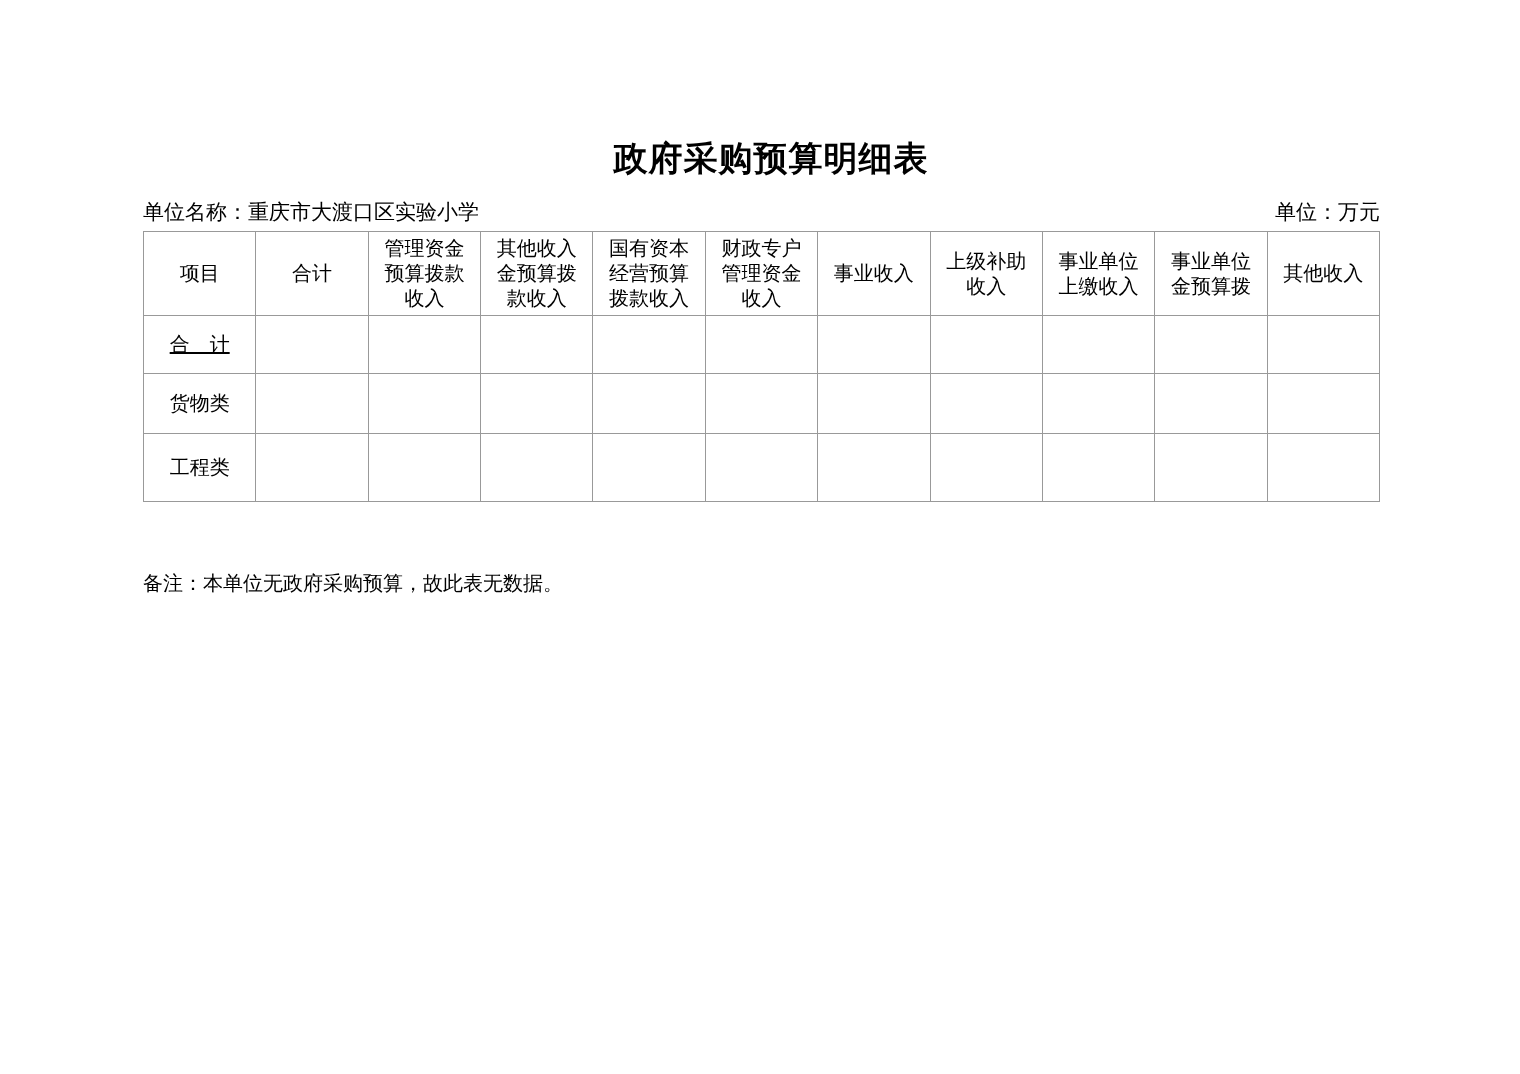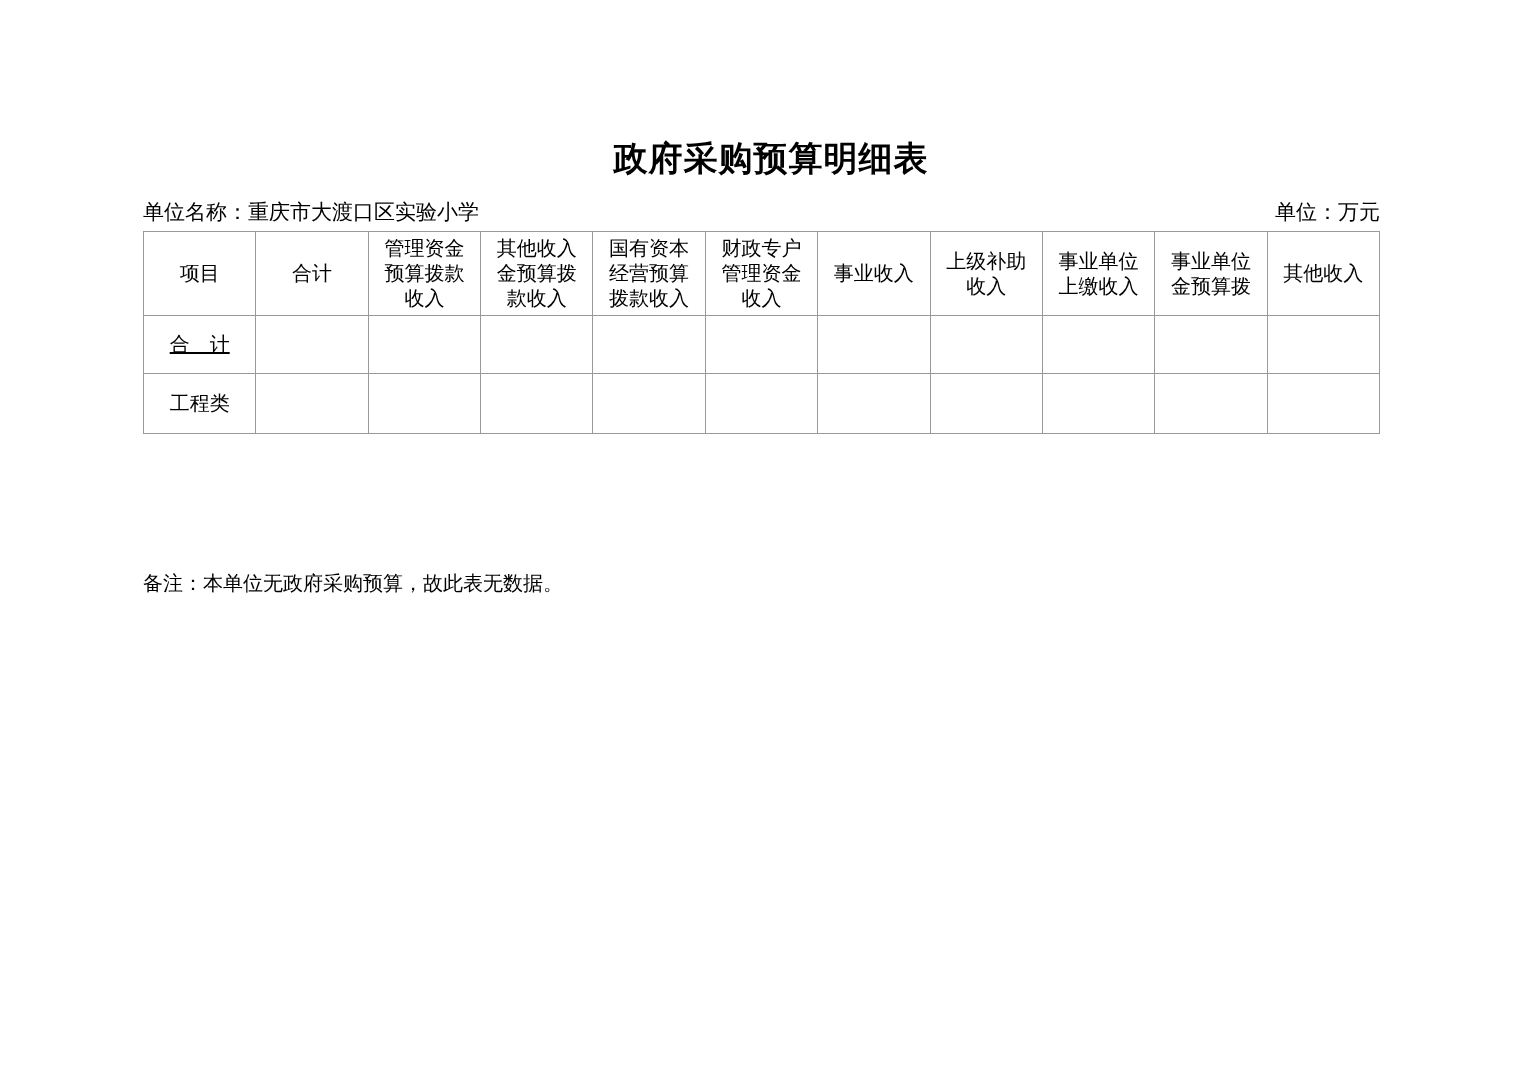--- a/index.html
+++ b/index.html
@@ -114,20 +114,33 @@
         <td></td>
         <td></td>
         <td></td>
         <td></td>
         <td></td>
         <td></td>
         <td></td>
         <td></td>
       </tr>
       <tr>
+        <td>货物类</td>
+        <td></td>
+        <td></td>
+        <td></td>
+        <td></td>
+        <td></td>
+        <td></td>
+        <td></td>
+        <td></td>
+        <td></td>
+        <td></td>
+      </tr>
+      <tr>
         <td>工程类</td>
         <td></td>
         <td></td>
         <td></td>
         <td></td>
         <td></td>
         <td></td>
         <td></td>
         <td></td>
         <td></td>

